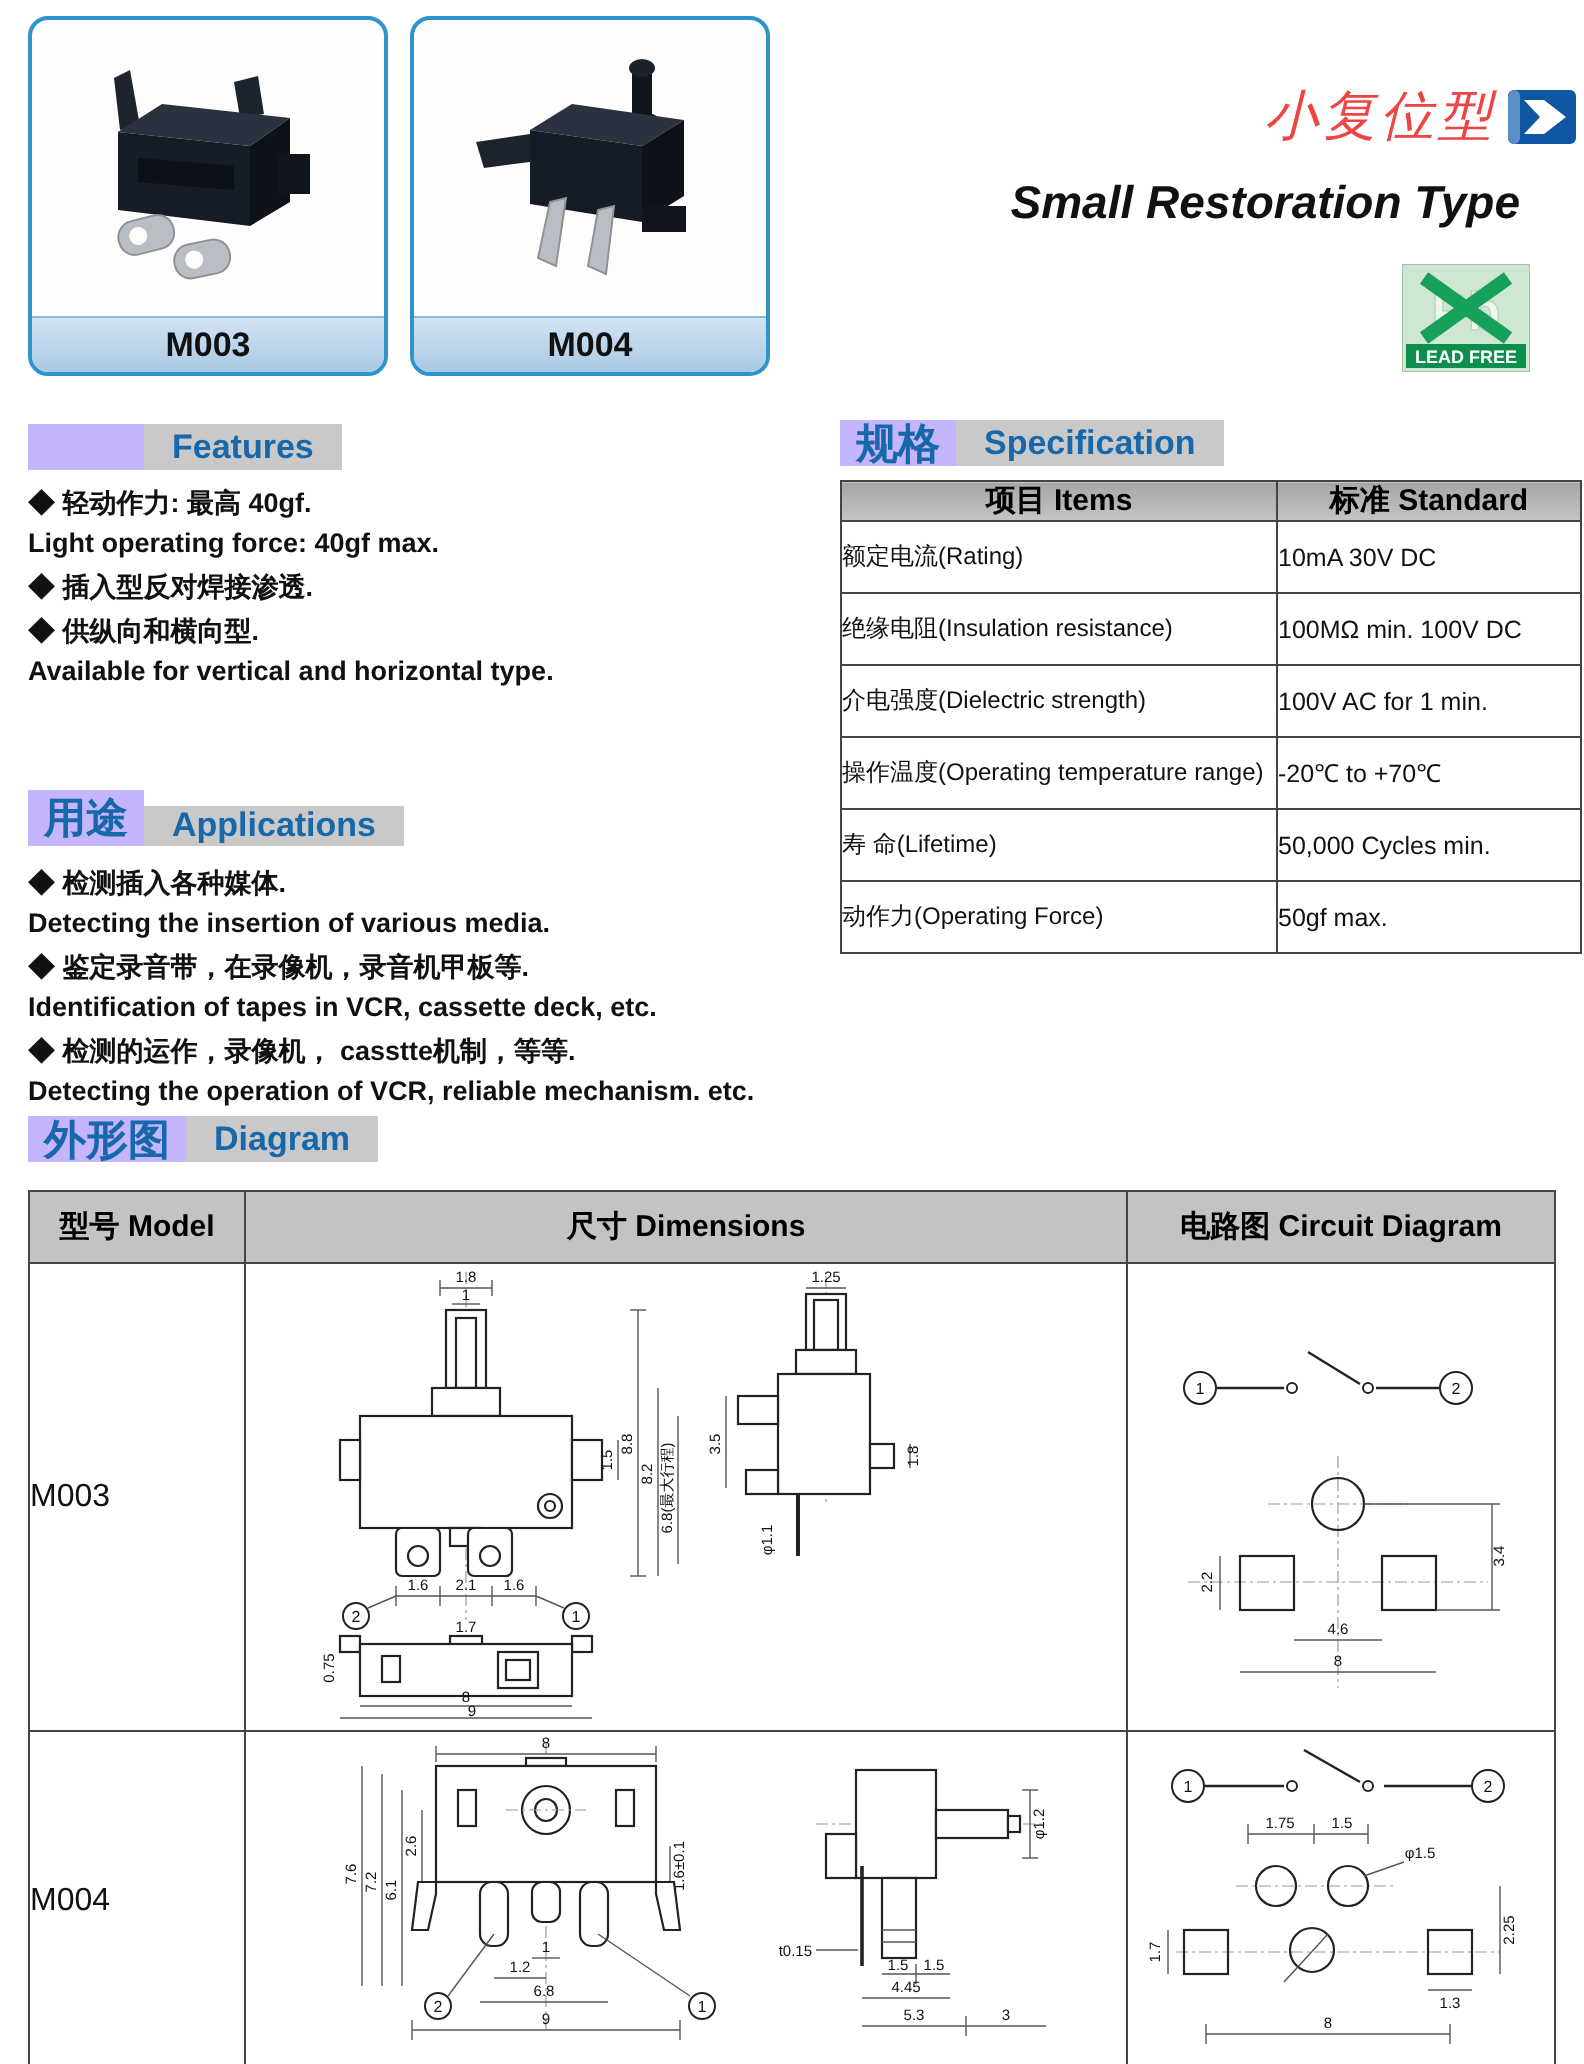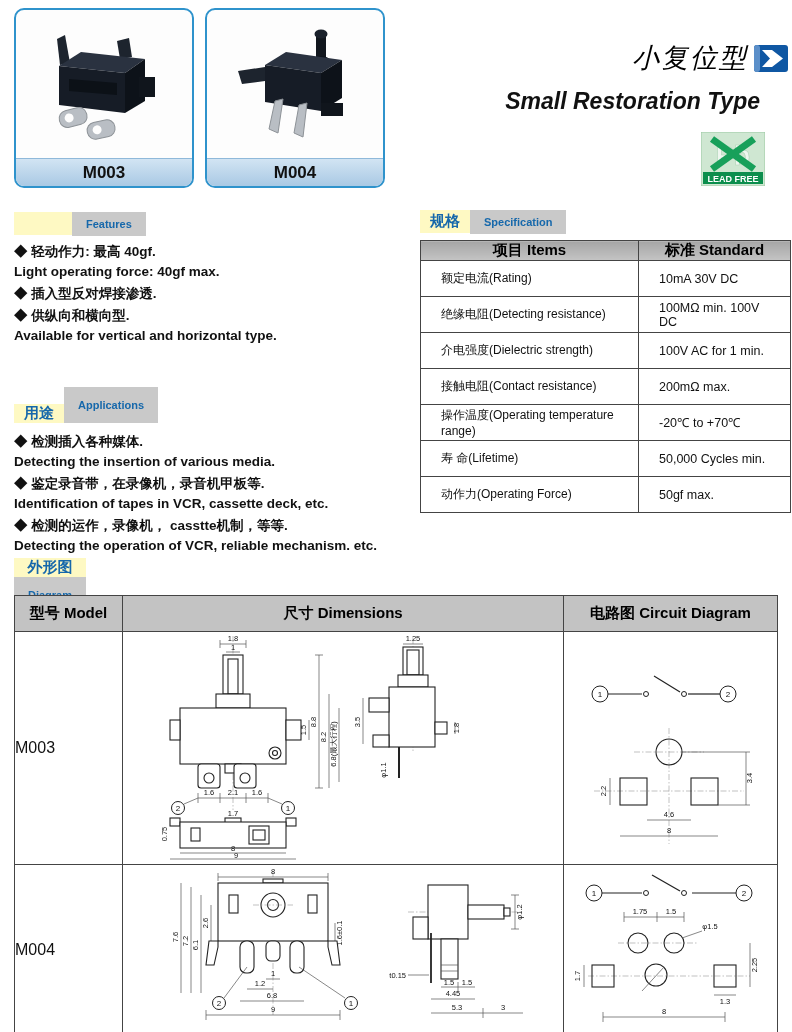--- a/index.html
+++ b/index.html
@@ -6,37 +6,37 @@
   body { font-family:"Liberation Sans", sans-serif; background:#fff; }
   .page { position:relative; width:792px; height:1032px; background:#ffffff; overflow:hidden; }
 
   
   .card { position:absolute; width:180px; height:180px; border:2px solid #2f93cc; border-radius:10px; background:#fdfdfd; overflow:hidden; }
   .card .photo { position:absolute; top:6px; left:6px; right:6px; bottom:32px; display:flex; align-items:center; justify-content:center; }
   .card .label { position:absolute; left:0; right:0; bottom:0; height:28px; background:linear-gradient(#d2e4f3,#a9c9e4); border-top:1px solid #8fb9da; display:flex; align-items:center; justify-content:center; font-size:17px; font-weight:600; color:#111; }
 
   
   .title-block { position:absolute; top:40px; right:4px; text-align:right; }
-  .title-cn { font-family:"Liberation Serif", serif; font-style:italic; font-size:27px; color:#000000; letter-spacing:2px; vertical-align:middle; }
+  .title-cn { font-family:"Liberation Serif", serif; font-style:italic; font-size:27px; color:#ef4444; letter-spacing:2px; vertical-align:middle; }
   .title-arrow { vertical-align:middle; margin-left:6px; }
   .title-en { font-size:23px; font-weight:bold; font-style:italic; color:#111; margin-top:12px; padding-right:28px; }
 
   
   .sec-head { position:absolute; display:flex; height:23px; }
-  .sec-head .cn { background:#fef9c3; color:#1668ab; font-weight:bold; font-size:15px; display:flex; align-items:center; justify-content:center; padding:0 8px; min-width:50px; }
-  .sec-head .en { background:#c9c9c9; color:#1668ab; font-weight:bold; font-size:11px; display:flex; align-items:center; justify-content:center; padding:12px 14px; }
+  .sec-head .cn { background:#c4b5fd; color:#1668ab; font-weight:bold; font-size:21px; display:flex; align-items:center; justify-content:center; padding:0 8px; min-width:50px; }
+  .sec-head .en { background:#c9c9c9; color:#1668ab; font-weight:bold; font-size:17px; display:flex; align-items:center; justify-content:center; padding:0 14px; }
 
   .text-list { position:absolute; width:404px; font-size:13.5px; color:#111; line-height:20px;font-weight:bold; }
   .text-list .cn { margin-top:2px; }
   .text-list .en { }
 
   
   .spec-table { position:absolute; border-collapse:collapse; background:#fff; }
   .spec-table th { background:linear-gradient(#a6a6a6,#c4c4c4); font-size:15px; font-weight:bold; color:#000; height:14px; border:1px solid #444; }
-  .spec-table td { font-size:12px; color:#111; height:36px; border:1px solid #444; padding:1px 20px; }
+  .spec-table td { font-size:12px; color:#111; height:36px; border:1px solid #444; padding:1px 0; }
   .spec-table td.std { font-size:12.5px; }
 
   
   .diag-table { position:absolute; border-collapse:collapse; background:#fff; }
   .diag-table th { background:#c3c3c3; font-size:15px; font-weight:bold; color:#000; height:36px; border:1.5px solid #444; }
   .diag-table td { border:1.5px solid #444; text-align:left; vertical-align:middle; }
   .model-cell { font-size:16px; color:#111; }
 
   
   .oline { stroke:#222; stroke-width:1.1; fill:#fff; }
@@ -155,47 +155,43 @@
     <tbody>
         <tr>
       <th>项目 Items</th>
       <th>标准 Standard</th>
     </tr>
     <tr>
           <td>额定电流(Rating)</td>
           <td class="std">10mA 30V DC</td>
         </tr>
     <tr>
-          <td>绝缘电阻(Detecting resistance)</td>
+          <td>绝缘电阻(Insulation resistance)</td>
           <td class="std">100MΩ min. 100V DC</td>
         </tr>
     <tr>
           <td>介电强度(Dielectric strength)</td>
           <td class="std">100V AC for 1 min.</td>
         </tr>
     <tr>
-          <td>接触电阻(Contact resistance)</td>
-          <td class="std">200mΩ max.</td>
-        </tr>
-    <tr>
           <td>操作温度(Operating temperature range)</td>
           <td class="std">-20℃ to +70℃</td>
         </tr>
     <tr>
           <td>寿 命(Lifetime)</td>
           <td class="std">50,000 Cycles min.</td>
         </tr>
     <tr>
           <td>动作力(Operating Force)</td>
           <td class="std">50gf max.</td>
         </tr>
   </tbody>
     </table>
 
-  <div class="sec-head" style="left:14px; top:558px;flex-direction:column;">
+  <div class="sec-head" style="left:14px; top:558px;">
     <div class="cn">外形图</div>
     <div class="en">Diagram</div>
   </div>
 
   <table class="diag-table" style="left:14px; top:595px; width:764px;">
     <colgroup>
         <col style="width:110px;">
         <col style="width:440px;">
         <col style="width:214px;">
       </colgroup>

